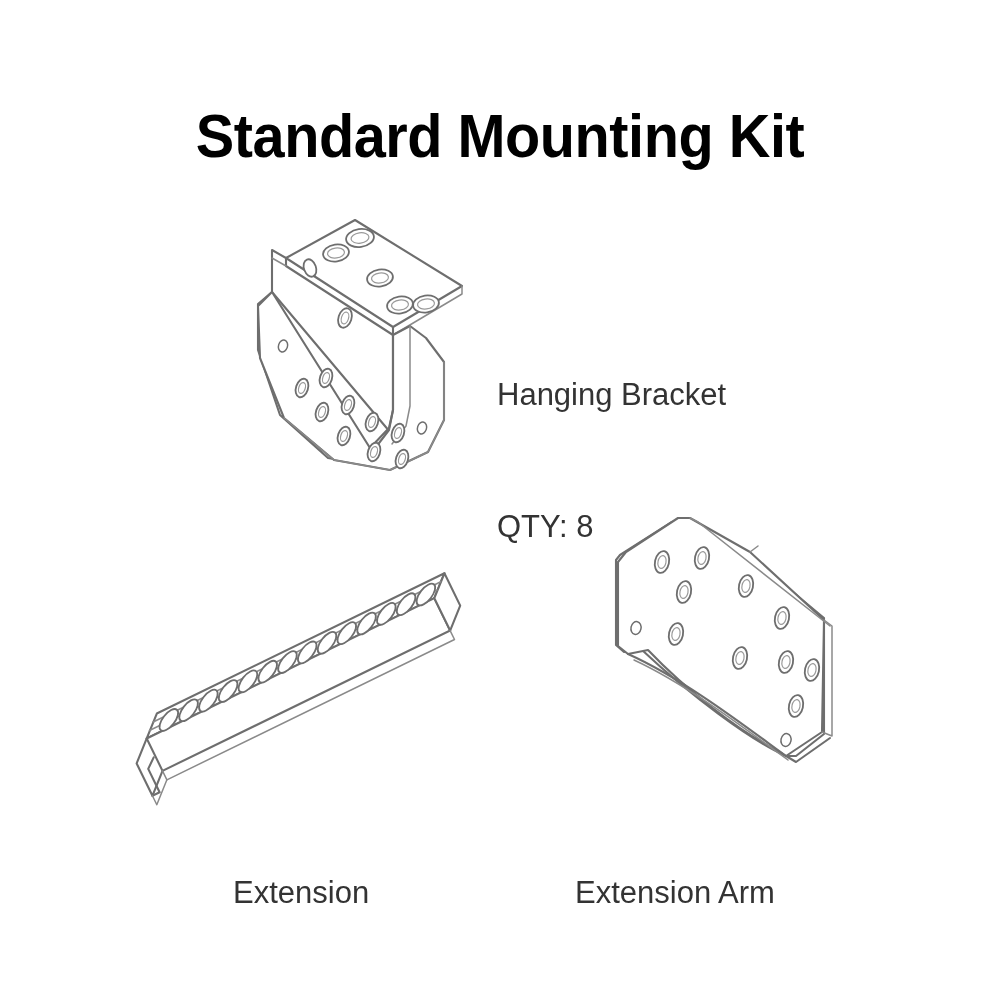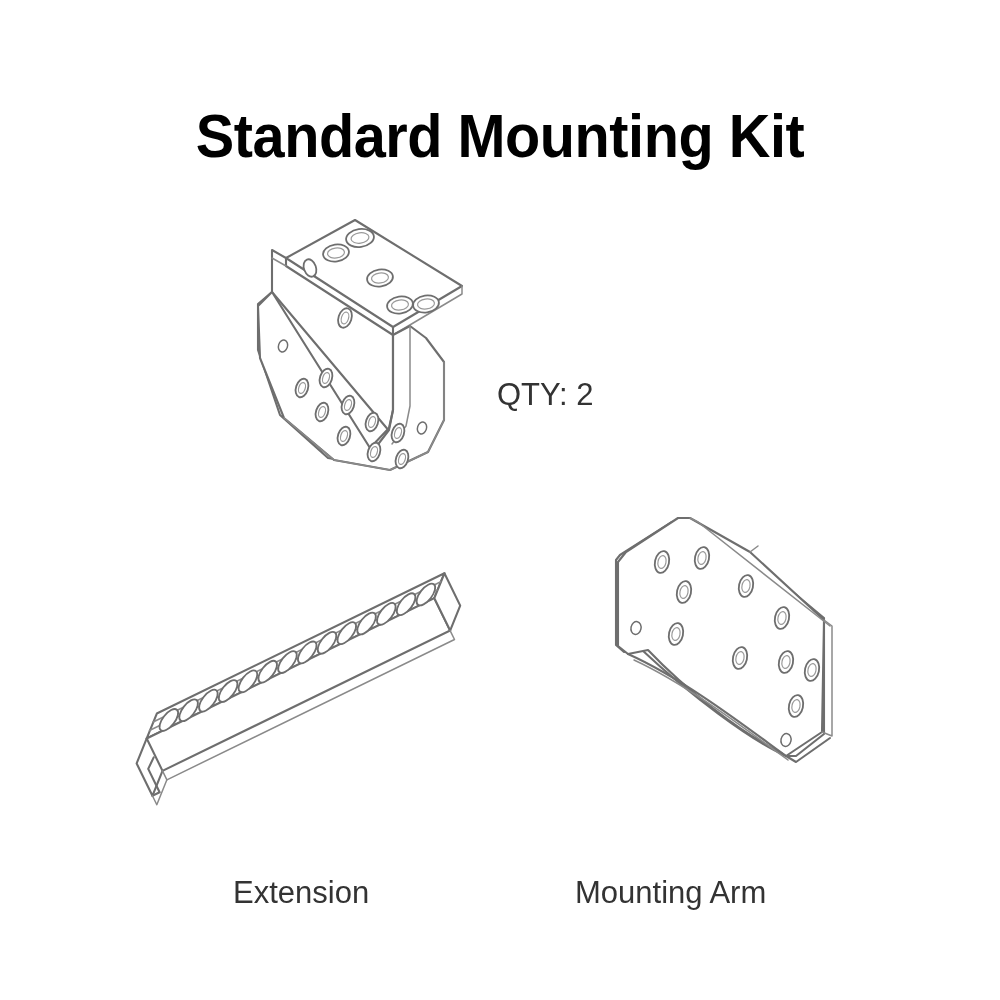--- a/index.html
+++ b/index.html
@@ -296,28 +296,29 @@
         <ellipse class="hole-in" cx="222" cy="170" rx="4" ry="6.5" transform="rotate(12 222 170)"></ellipse>
         <ellipse class="hole" cx="206" cy="206" rx="7" ry="11" transform="rotate(12 206 206)"></ellipse>
         <ellipse class="hole-in" cx="206" cy="206" rx="4" ry="6.5" transform="rotate(12 206 206)"></ellipse>
         <ellipse class="dot" cx="46" cy="128" rx="5" ry="6.5" transform="rotate(12 46 128)"></ellipse>
         <ellipse class="dot" cx="196" cy="240" rx="5" ry="6.5" transform="rotate(12 196 240)"></ellipse>
       </g>
     </svg>
   </div>
 
   <div class="label" id="label-hanging-bracket">
-    <div>QTY: 2</div>
+    <div>Hanging Bracket</div>
+    <div>QTY: 8</div>
   </div>
 
   <div class="label" id="label-unistrut">
     <div>Extension</div>
     
     
   </div>
 
   <div class="label" id="label-extension-arm">
-    <div>Mounting Arm</div>
+    <div>Extension Arm</div>
     
     
   </div>
 
 </div>
 
 </body></html>

